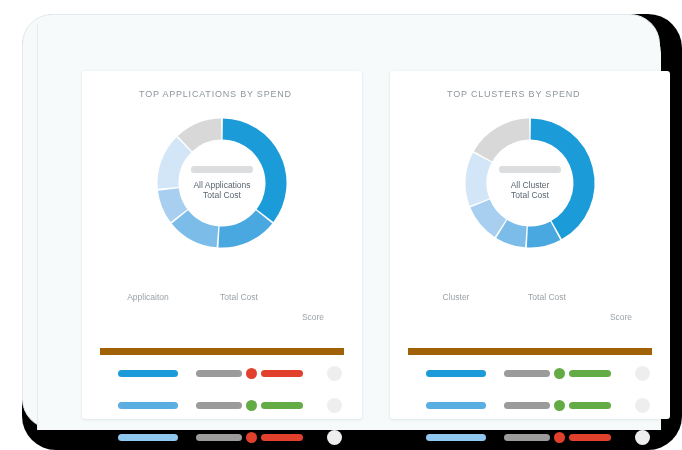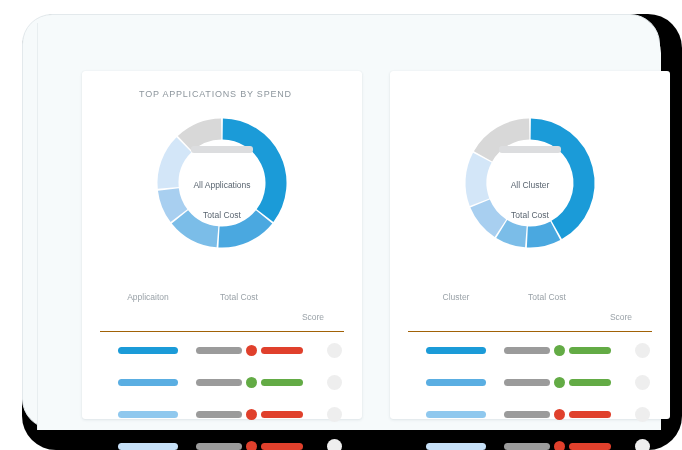--- a/index.html
+++ b/index.html
@@ -66,42 +66,42 @@
     position:absolute;
     left:50%; transform:translateX(-50%);
     top:42px;
     width:140px;height:140px;
   }
   .donut-wrap svg{display:block;}
   .donut-center{
     position:absolute;
     left:0; top:0; width:140px; height:140px;
     display:flex;flex-direction:column;
-    align-items:center;justify-content:center;gap:20px;
+    align-items:center;justify-content:center;
   }
   .ghost-bar{
     width:62px;height:7px;border-radius:3px;
     background:#dcdddf;
     margin-bottom:7px;
   }
   .center-line{
     font-size:8.5px;color:#5a6570;line-height:10.5px;
     text-align:center;white-space:nowrap;
   }
 
   
   .tbl{
     position:absolute;
     left:18px; right:18px;
     top:200px;
   }
   .tbl-head{
     display:flex;align-items:center;
-    padding-bottom:9px;
-    border-bottom:1px solid #a16207;
+    padding-bottom:26px;
+    border-bottom:7px solid #a16207;
   }
   .th{
     font-size:8.5px;color:#9aa2a8;font-weight:400;
     text-align:center;
   }
   .th.col-name{flex:0 0 96px;text-align:center;}
   .th.col-cost{flex:1 1 auto;text-align:center;}
   .th.col-score{flex:0 0 62px;text-align:center;margin-top:41px;}
 
   .row{
@@ -201,20 +201,21 @@
                 </div>
                 <div class="cell-score">
                   <div class="score-circle"></div>
                 </div>
               </div>
             </div>
         </div>
       </div>
 
       <div class="card" id="card-clusters">
+        <div class="card-title">TOP CLUSTERS BY SPEND</div>
 
         <div class="donut-wrap">
           <svg width="140" height="140" viewBox="0 0 140 140">
               <path d="M 70.75395773831384 16.00526370349757 A 54 54 0 0 1 96.67286079554849 116.95272619328182" stroke="#1b9bd8" stroke-width="21" fill="none"></path>
               <path d="M 95.35146439043811 117.67917001438205 A 54 54 0 0 1 67.3621124310369 123.93553141643744" stroke="#4aa8e0" stroke-width="21" fill="none"></path>
               <path d="M 65.85717248115179 123.8408486202537 A 54 54 0 0 1 41.704761077615736 115.99325444372457" stroke="#7bbde8" stroke-width="21" fill="none"></path>
               <path d="M 40.431585931402275 115.18527292678392 A 54 54 0 0 1 20.074514184935097 90.57780032291481" stroke="#a8cff0" stroke-width="21" fill="none"></path>
               <path d="M 19.519413474615213 89.17577597003938 A 54 54 0 0 1 22.320829985617948 44.64853560956189" stroke="#d3e6f8" stroke-width="21" fill="none"></path>
               <path d="M 23.04727380671818 43.32713920445152 A 54 54 0 0 1 69.24604226168614 16.00526370349757" stroke="#d8d8d8" stroke-width="21" fill="none"></path>
             </svg>

